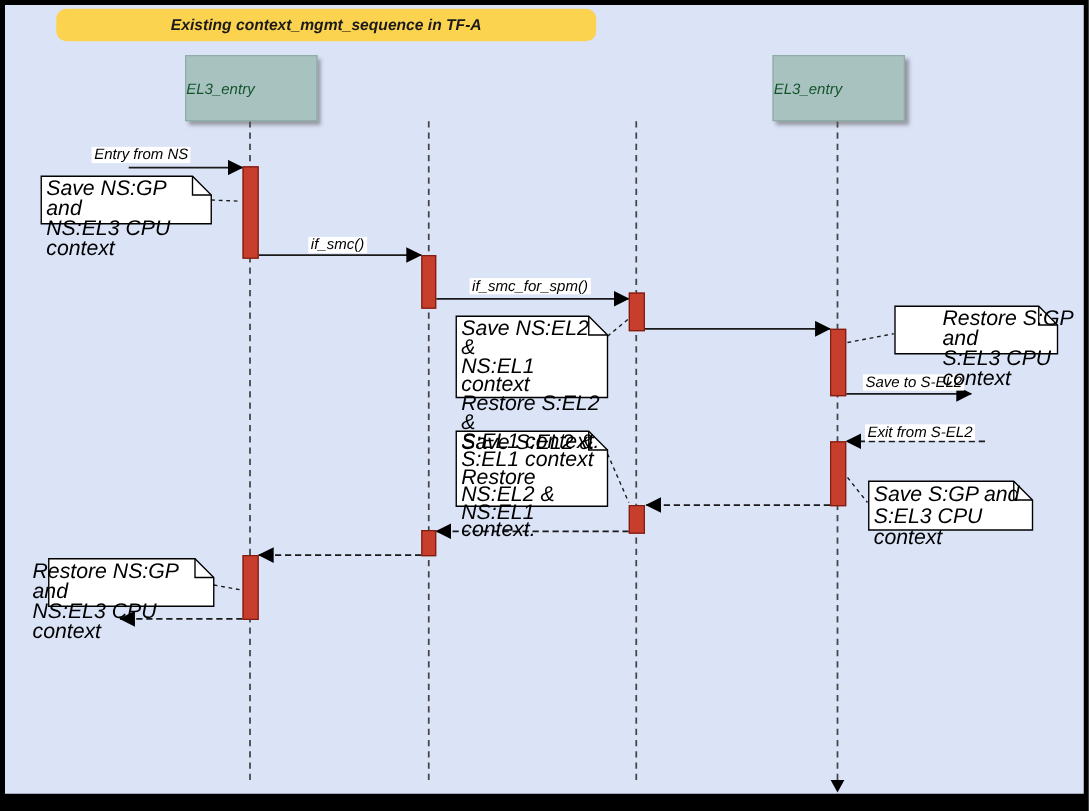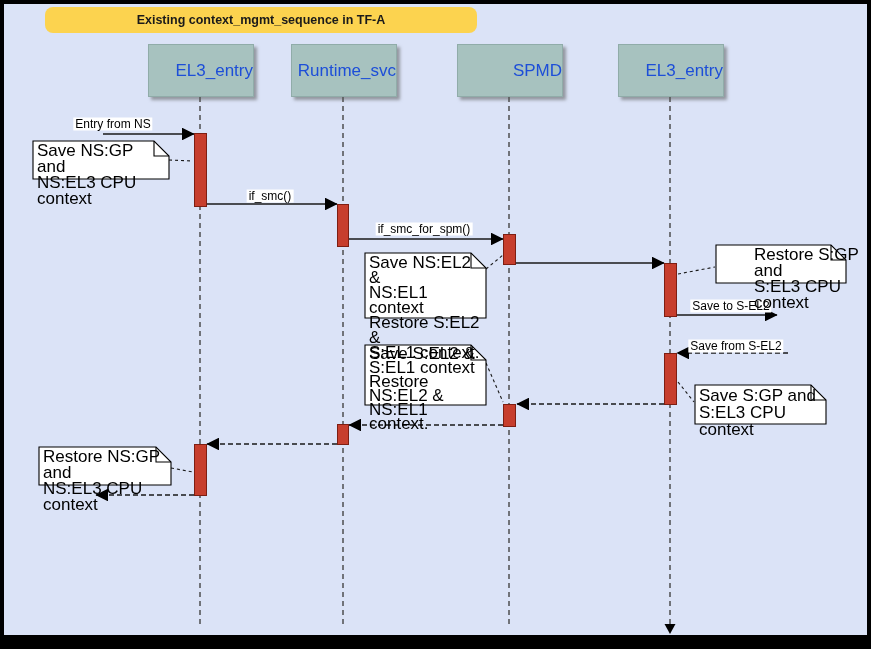--- a/index.html
+++ b/index.html
@@ -1,26 +1,26 @@
 <!DOCTYPE html>
 <html style="--background: #dbe3f7; --frame: #000000; --title-bg: #fcd34f; --participant-fill: #a7c2bf; --participant-border: #90aca9; --activation-fill: #c73e2d; --activation-border: #7e1e12; --note-fill: #ffffff; --line: #1a1a1a; --lifeline: #444444;"><head>
 <meta charset="utf-8">
 <style>
   html,body{margin:0;padding:0;}
   #canvas{position:relative;width:871px;height:649px;background:var(--frame,#000);
           font-family:"Liberation Sans",sans-serif;overflow:hidden;}
   #bg{position:absolute;left:4px;top:4px;width:863px;height:631px;background:var(--background,#dbe3f7);}
   #wires{position:absolute;left:0;top:0;}
-  #layer{position:absolute;left:0;top:0;width:871px;height:649px;}
+  #layer{position:absolute;left:0;top:0;width:871px;height:649px;font-style:italic;}
   #title{position:absolute;border-radius:8px;background:var(--title-bg,#fcd34f);color:#1a1a1a;
          font-weight:bold;font-size:12.5px;display:flex;align-items:center;justify-content:center;}
   .participant{position:absolute;background:var(--participant-fill,#a7c2bf);
          border:1px solid var(--participant-border,#90aca9);box-sizing:border-box;
          box-shadow:3px 3px 3px rgba(90,90,90,0.55);
-         display:flex;align-items:center;justify-content:flex-end;font-size:17px;color:#1d4ed8;}
+         display:flex;align-items:center;justify-content:flex-start;font-size:12px;color:#14532d;}
   .activation{position:absolute;background:var(--activation-fill,#c73e2d);
          border:1px solid var(--activation-border,#7e1e12);box-sizing:border-box;}
   .msg-label{position:absolute;transform:translate(-50%,-50%);background:#fff;color:#000;
          font-size:12px;line-height:13px;padding:0 2px;white-space:nowrap;}
   .note-text{position:absolute;color:#000;font-size:17px;white-space:pre-line;}
   .lifeline{stroke:var(--lifeline,#444);stroke-width:1.4;stroke-dasharray:5,4;fill:none;}
   .msg{stroke:var(--line,#1a1a1a);stroke-width:1.4;fill:none;}
   .msg.dashed{stroke-dasharray:5,3;}
   .connector{stroke:var(--line,#1a1a1a);stroke-width:1.1;stroke-dasharray:3,3;fill:none;}
   .note-shape{fill:var(--note-fill,#fff);stroke:#000;stroke-width:1.1;}
@@ -71,51 +71,45 @@
       <line x1="171" y1="468" x2="193" y2="472" class="connector"></line>
       <path d="M39,485 L39,447 L156,447 L171,462 L171,485 Z" class="note-shape"></path>
       <path d="M156,447 L156,462 L171,462" class="note-fold"></path>
     </svg>
   <div id="layer">
     <div id="title" style="left: 45px; top: 7px; width: 432px; height: 26px;">Existing context_mgmt_sequence in TF-A</div>
   <div class="msg-label" style="left: 113px; top: 124px;">Entry from NS</div>
       <div class="msg-label" style="left: 270px; top: 196px;">if_smc()</div>
       <div class="msg-label" style="left: 424px; top: 229px;">if_smc_for_spm()</div>
       <div class="msg-label" style="left: 731px; top: 306px;">Save to S-EL2</div>
-      <div class="msg-label" style="left: 736px; top: 346px;">Save from S-EL2</div>
+      <div class="msg-label" style="left: 736px; top: 346px;">Exit from S-EL2</div>
       <div class="note-text" style="left: 37px; top: 143px; width: 128px; line-height: 16px;">Save NS:GP and
 NS:EL3 CPU context</div>
       <div class="note-text" style="left: 369px; top: 255px; width: 113px; line-height: 15px;">Save NS:EL2 &amp;
 NS:EL1 context
 Restore S:EL2 &amp;
 S:EL1 context.</div>
       <div class="note-text" style="left: 754px; top: 247px; width: 122px; line-height: 16px;">Restore S:GP and
 S:EL3 CPU context</div>
       <div class="note-text" style="left: 369px; top: 347px; width: 113px; line-height: 14px;">Save S:EL2 &amp;
 S:EL1 context
 Restore NS:EL2 &amp;
 NS:EL1 context.</div>
       <div class="note-text" style="left: 699px; top: 387px; width: 123px; line-height: 17px;">Save S:GP and
 S:EL3 CPU context</div>
-      <div class="note-text" style="left: 43px; top: 449px; width: 124px; line-height: 16px;">Restore NS:GP and
+      <div class="note-text" style="left: 26px; top: 449px; width: 124px; line-height: 16px;">Restore NS:GP and
 NS:EL3 CPU context</div>
       <div class="activation" style="left: 194px; top: 133px; width: 13px; height: 74px;"></div>
       <div class="activation" style="left: 337px; top: 204px; width: 12px; height: 43px;"></div>
       <div class="activation" style="left: 503px; top: 234px; width: 13px; height: 31px;"></div>
       <div class="activation" style="left: 664px; top: 263px; width: 13px; height: 54px;"></div>
       <div class="activation" style="left: 664px; top: 353px; width: 13px; height: 52px;"></div>
       <div class="activation" style="left: 503px; top: 404px; width: 13px; height: 23px;"></div>
       <div class="activation" style="left: 337px; top: 424px; width: 12px; height: 21px;"></div>
       <div class="activation" style="left: 194px; top: 444px; width: 13px; height: 52px;"></div>
       <div class="participant" style="left: 148px; top: 44px; width: 106px; height: 53px;">
         <span>EL3_entry</span>
       </div>
-      <div class="participant" style="left: 291px; top: 44px; width: 106px; height: 53px;">
-        <span>Runtime_svc</span>
-      </div>
-      <div class="participant" style="left: 457px; top: 44px; width: 106px; height: 53px;">
-        <span>SPMD</span>
-      </div>
       <div class="participant" style="left: 618px; top: 44px; width: 106px; height: 53px;">
         <span>EL3_entry</span>
       </div>
     </div>
 </div>
 
 </body></html>

